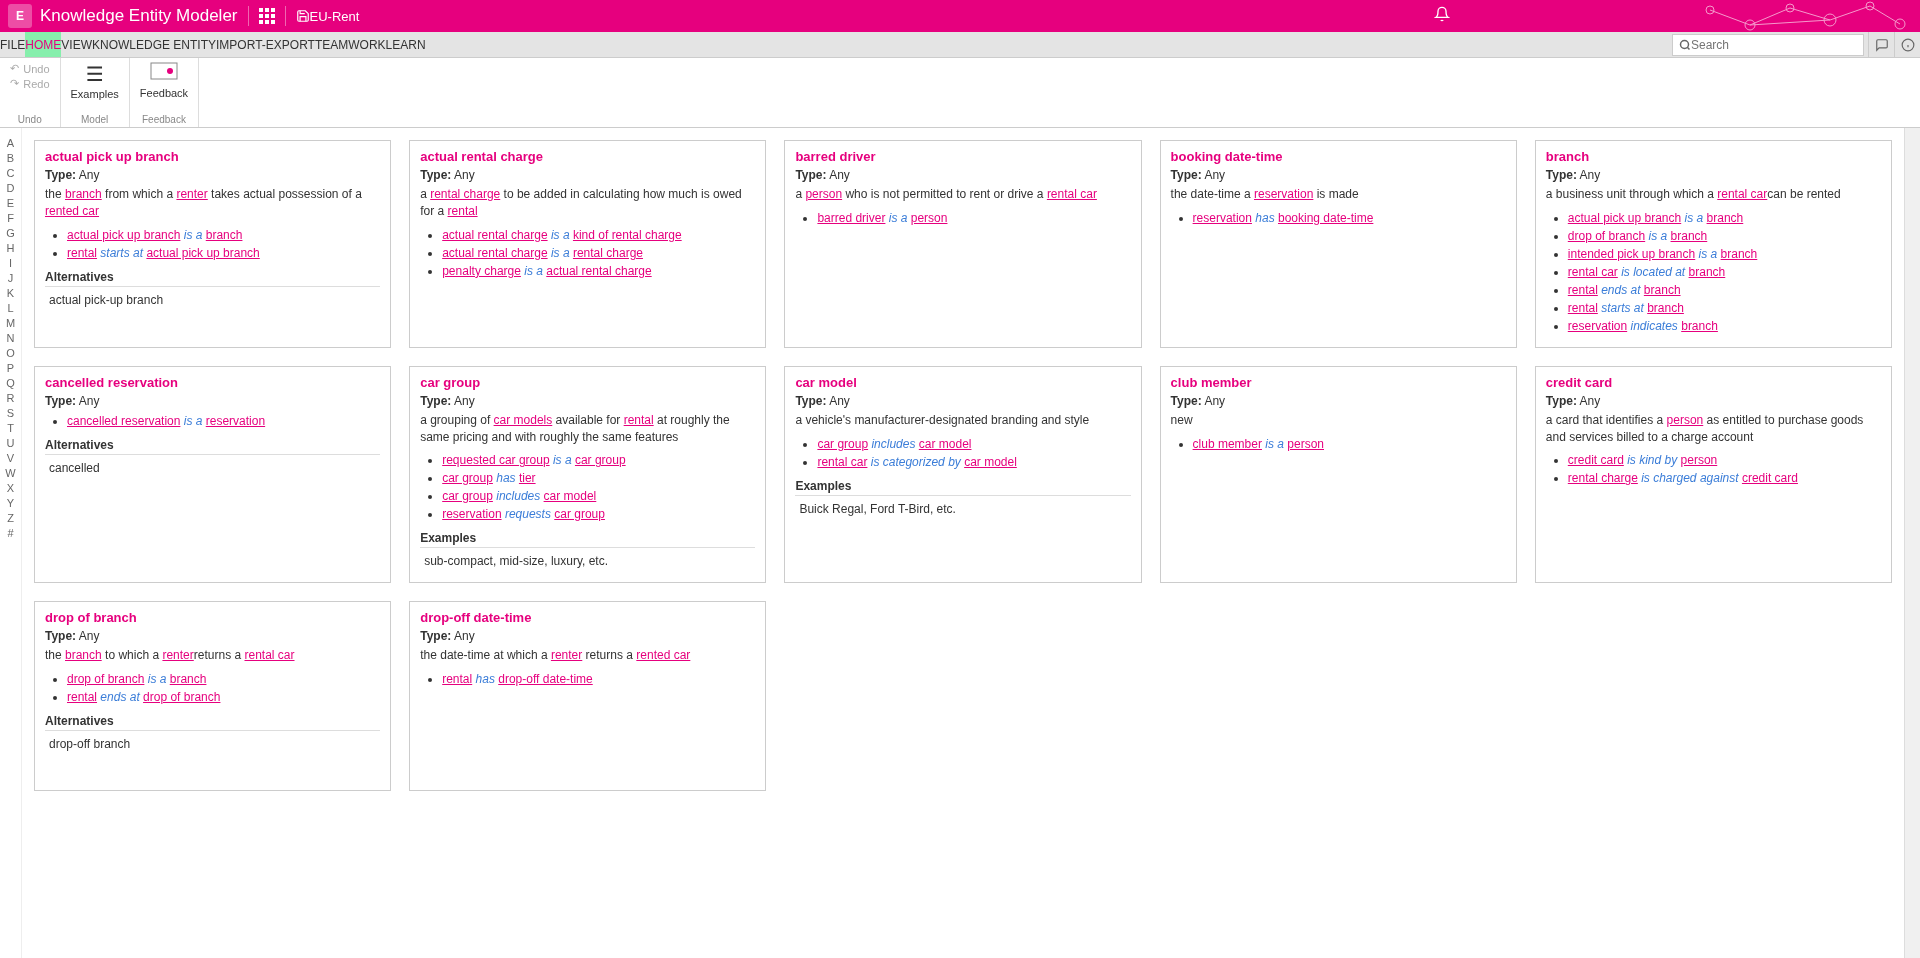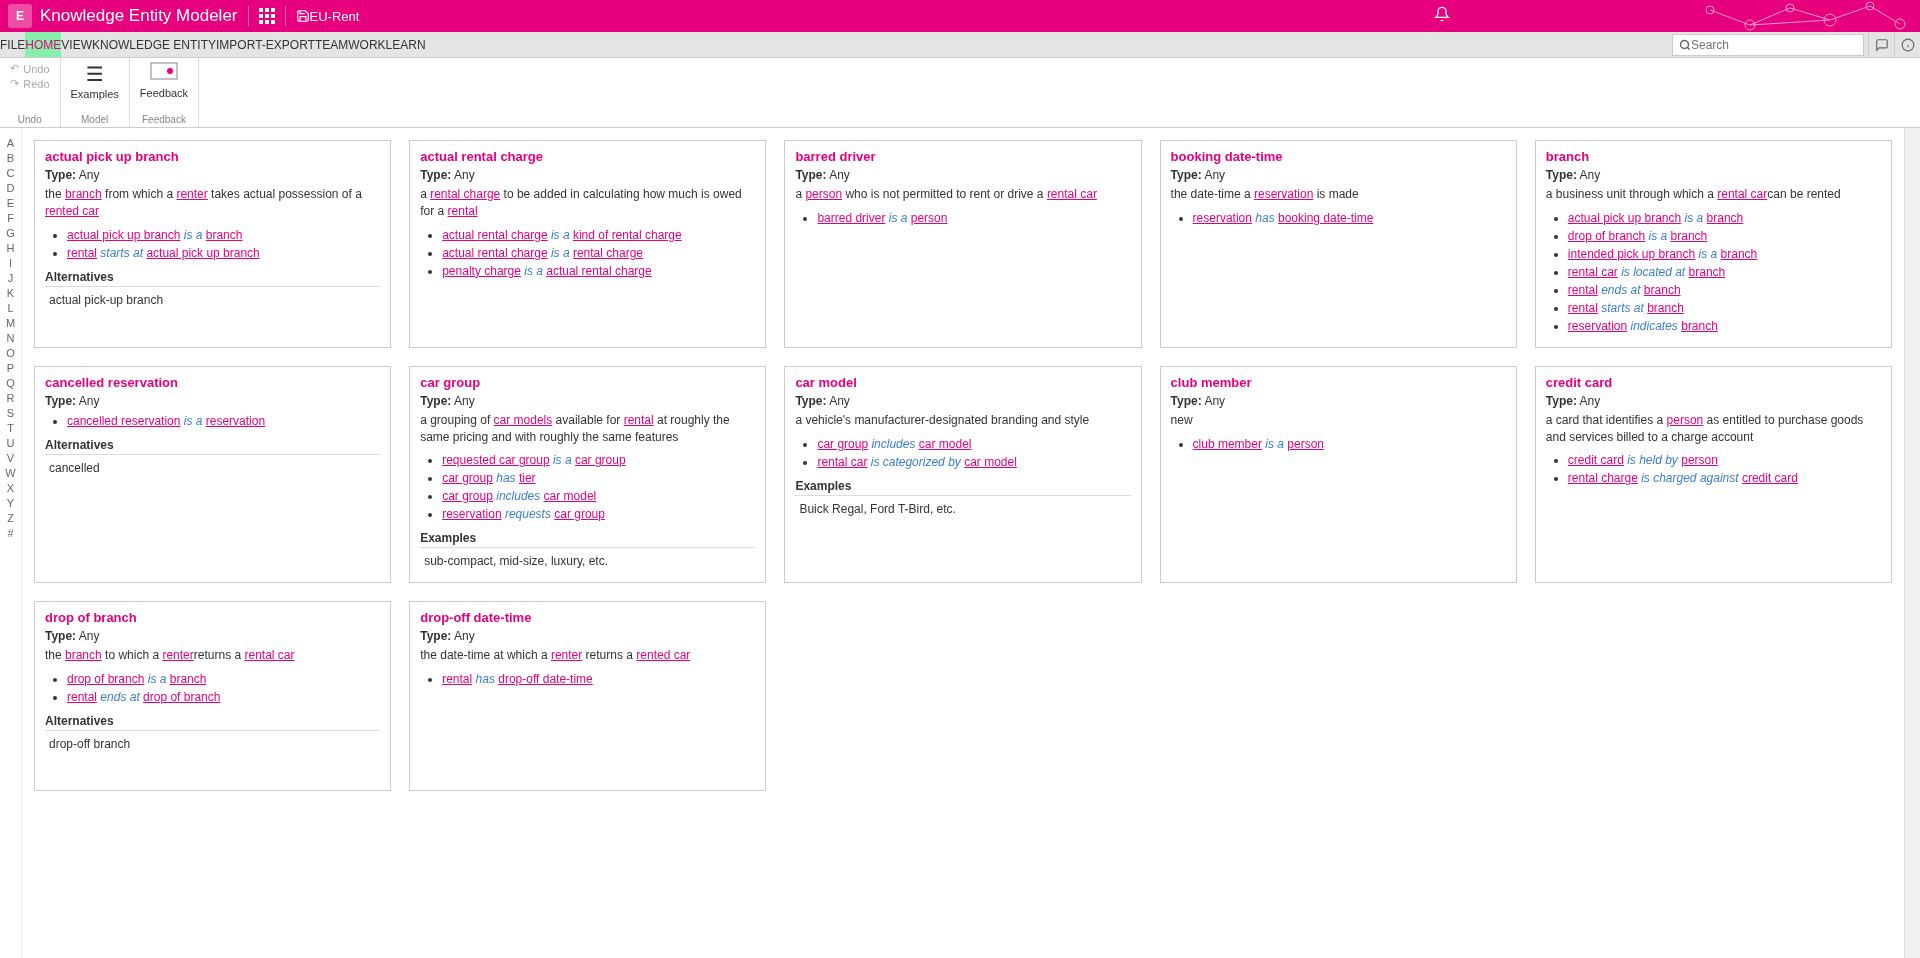--- a/index.html
+++ b/index.html
@@ -288,21 +288,21 @@
           <div class="card-desc">new</div>
           <ul>
             <li><a>club member</a><span class="rel-phrase"> is a </span><a>person</a></li>
           </ul>
         </div>
         <div class="card">
           <div class="card-title">credit card</div>
           <div class="card-type"><b>Type:</b>  Any</div>
           <div class="card-desc">a card that identifies a <a>person</a> as entitled to purchase goods and services billed to a charge account</div>
           <ul>
-            <li><a>credit card</a><span class="rel-phrase"> is held by </span><a>person</a></li>
+            <li><a>credit card</a><span class="rel-phrase"> is kind by </span><a>person</a></li>
             <li><a>rental charge</a><span class="rel-phrase"> is charged against </span><a>credit card</a></li>
           </ul>
         </div>
         <div class="card">
           <div class="card-title">drop of branch</div>
           <div class="card-type"><b>Type:</b>  Any</div>
           <div class="card-desc">the <a>branch</a> to which a <a>renter</a>returns a <a>rental car</a></div>
           <ul>
             <li><a>drop of branch</a><span class="rel-phrase"> is a </span><a>branch</a></li>
             <li><a>rental</a><span class="rel-phrase"> ends at </span><a>drop of branch</a></li>

